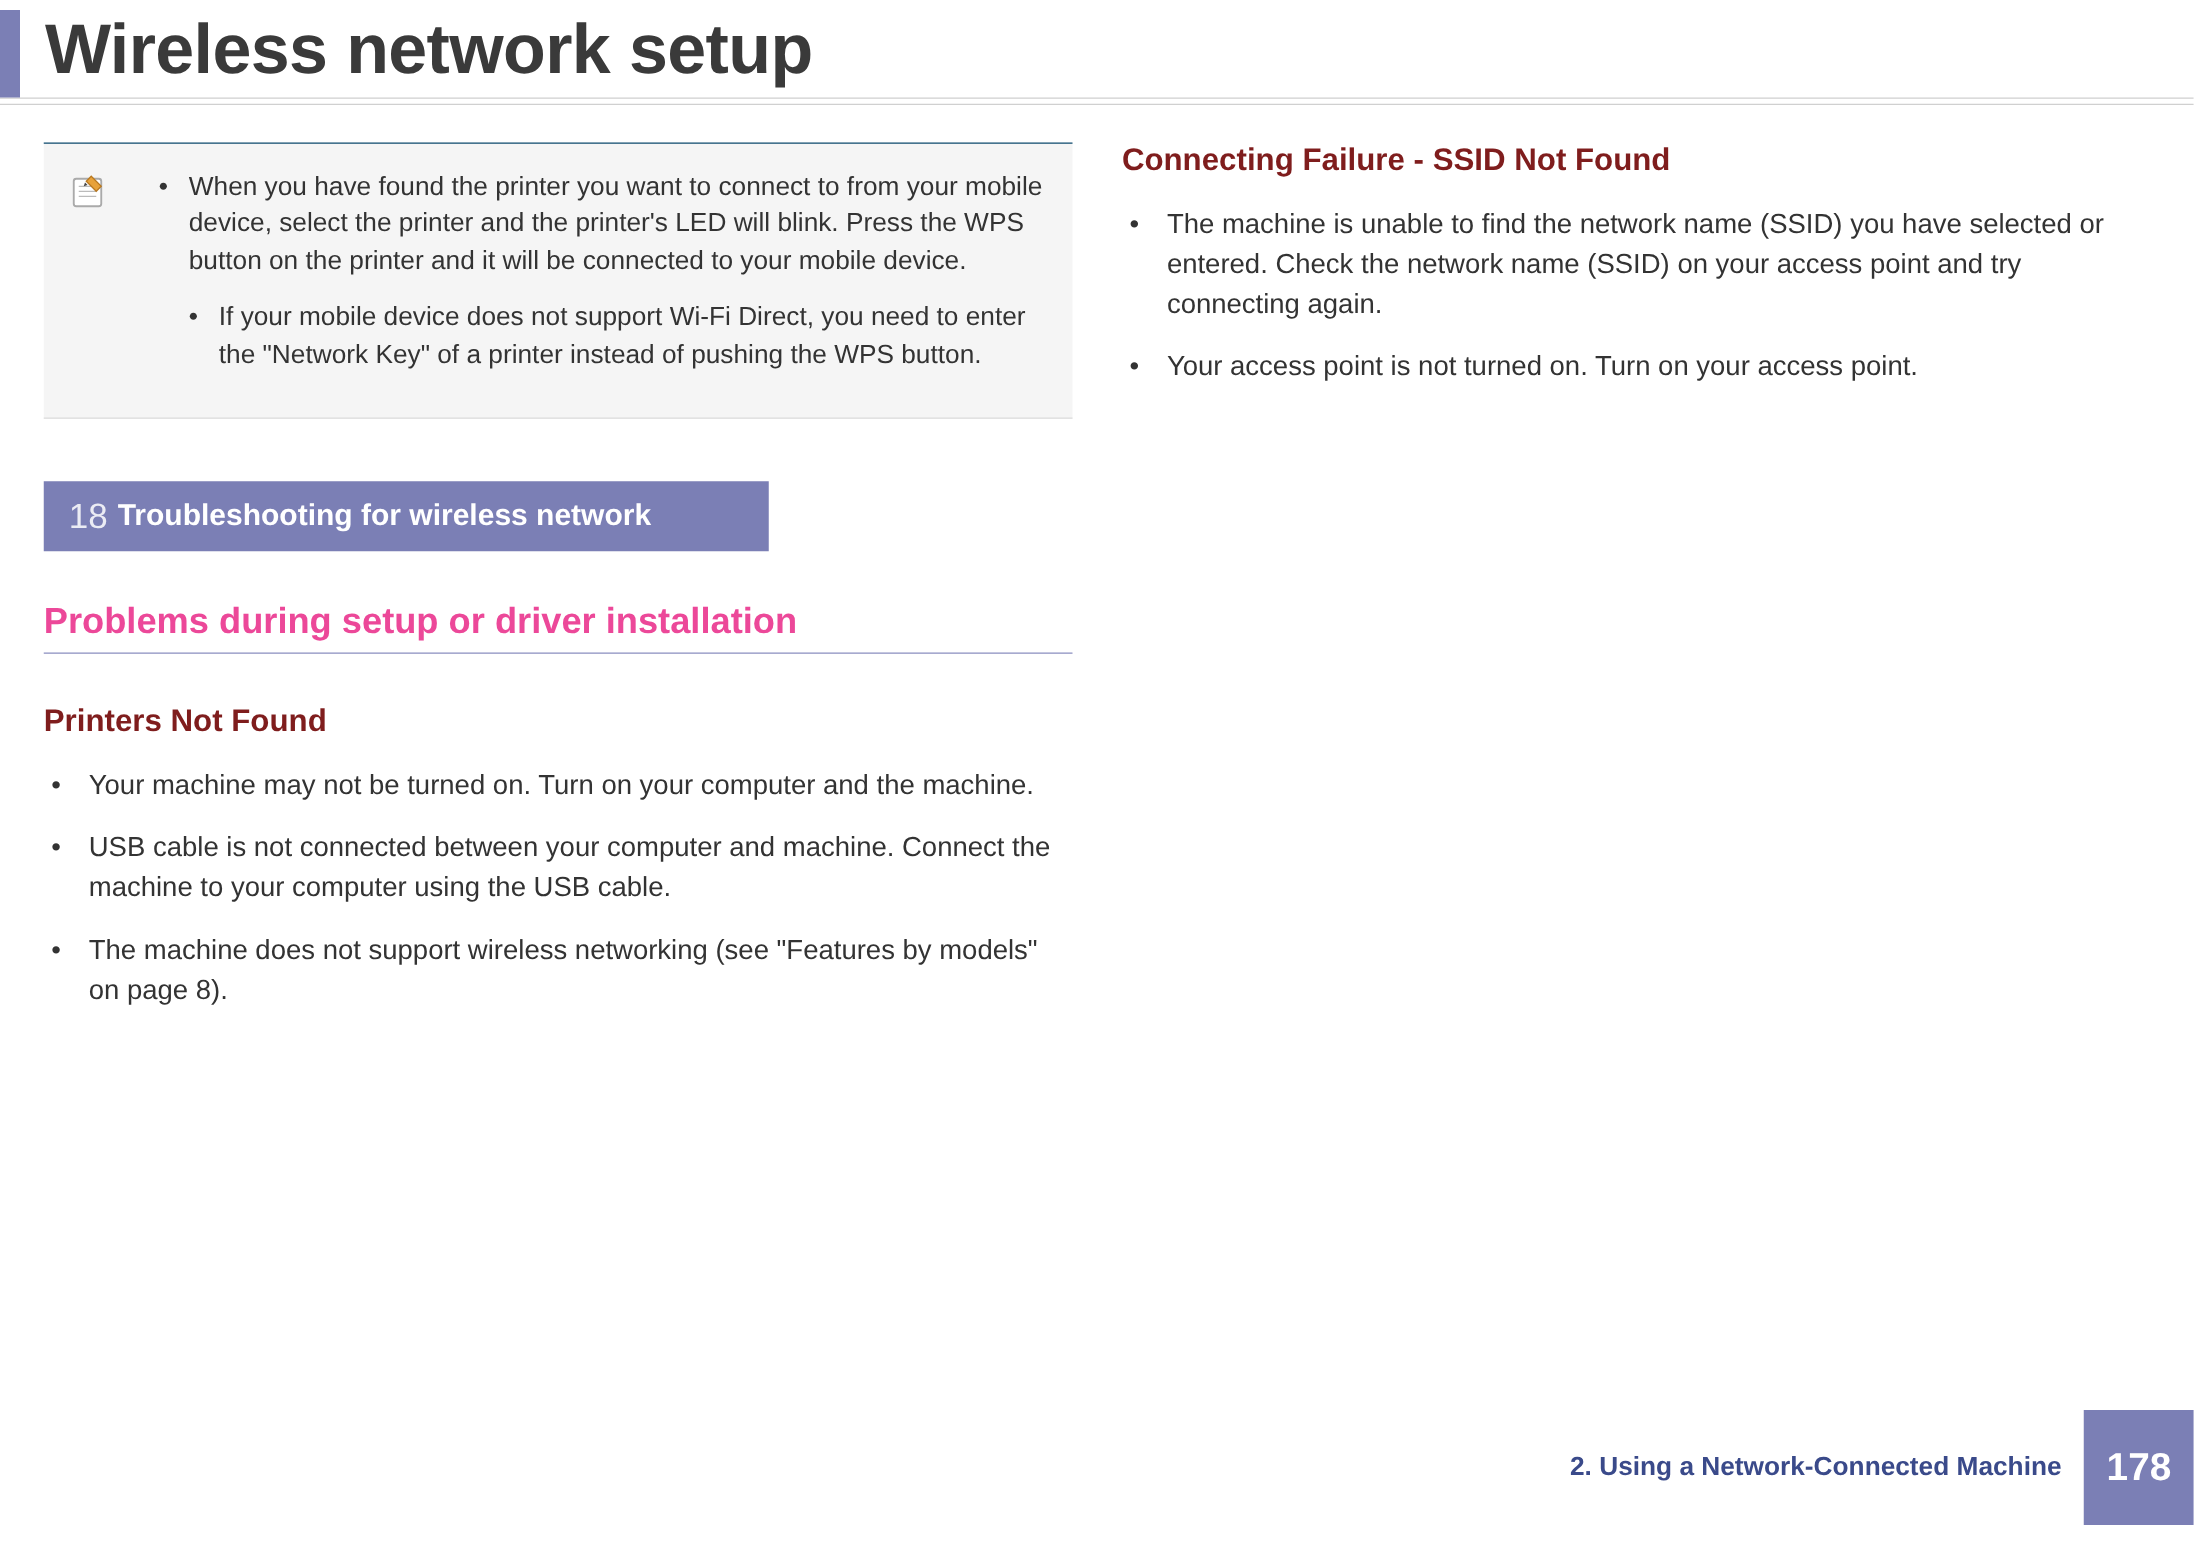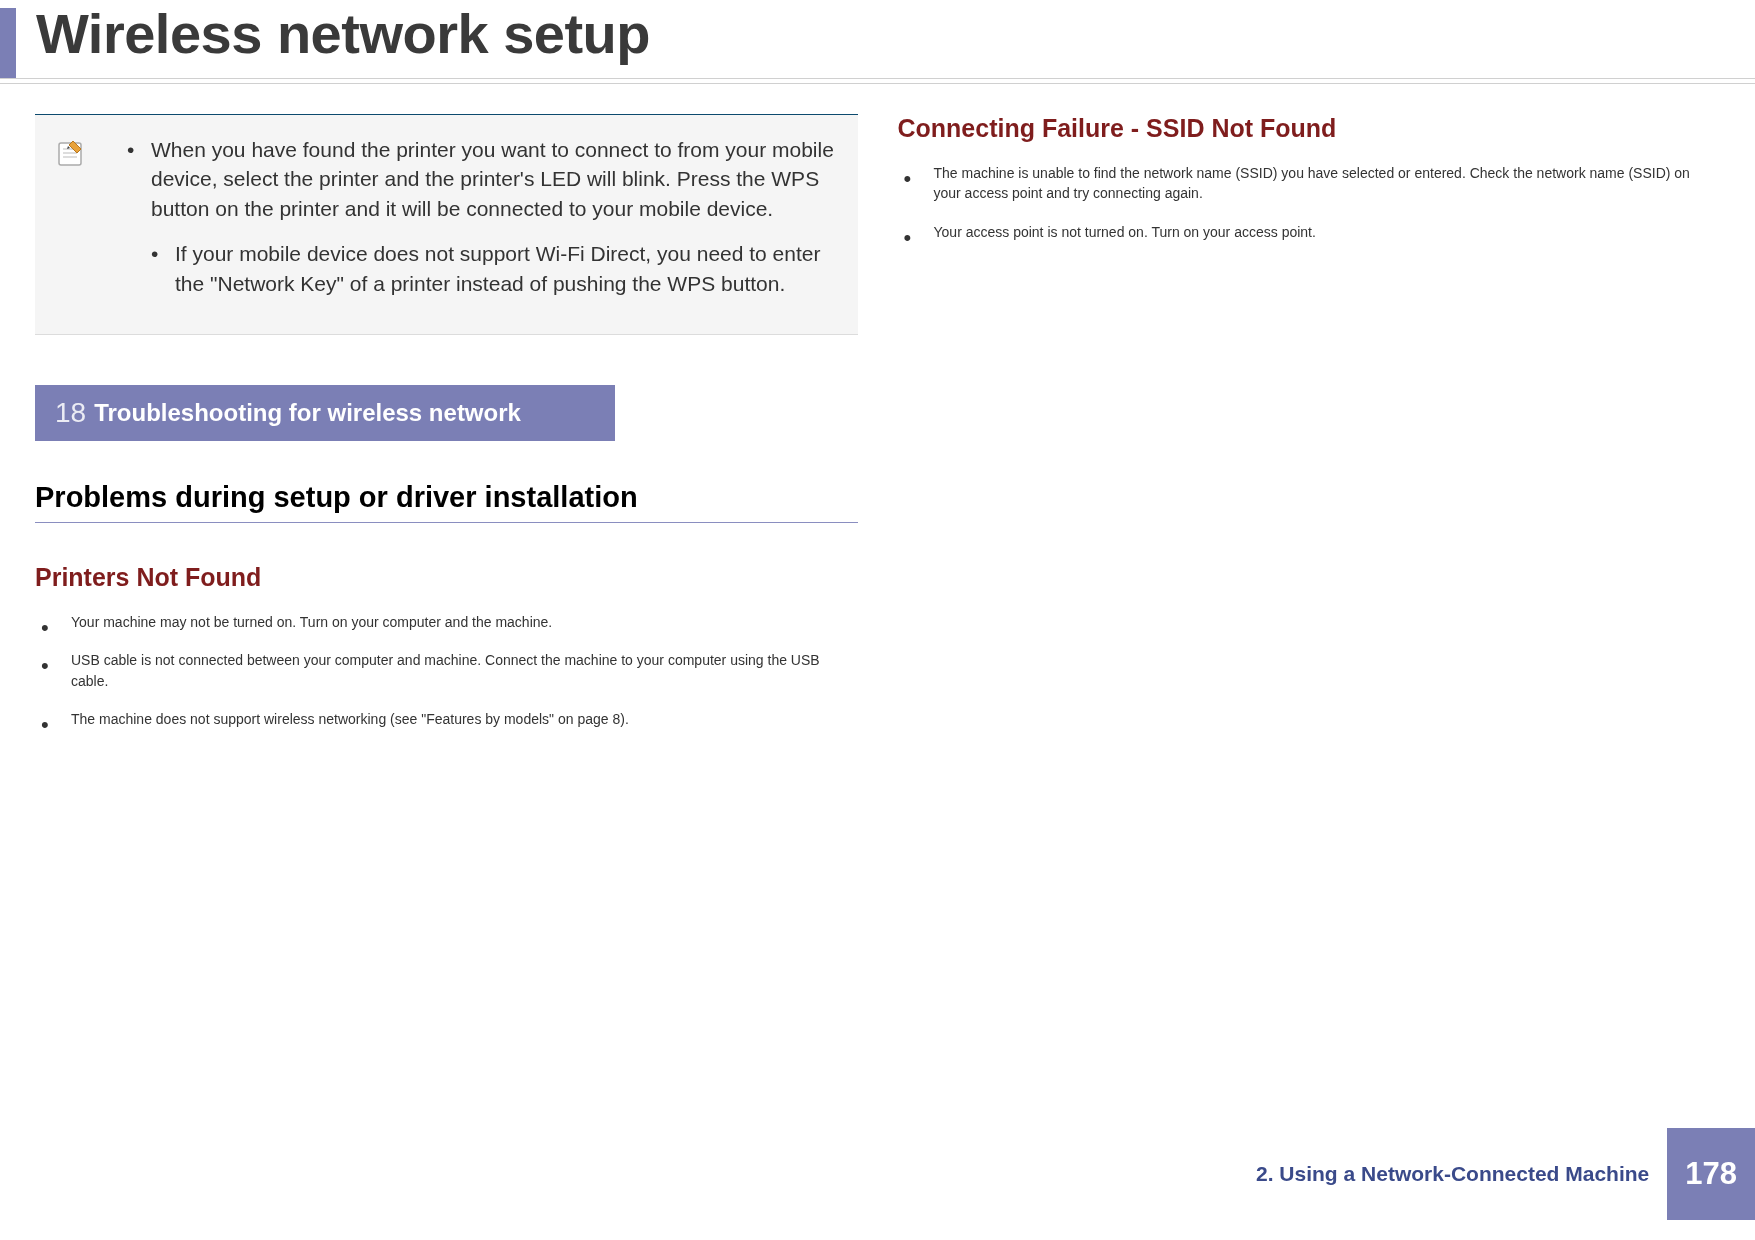--- a/index.html
+++ b/index.html
@@ -11,21 +11,21 @@
       width: 1755px;
       height: 1240px;
       background: #ffffff;
       font-family: -apple-system, "Segoe UI", Arial, sans-serif;
       color: #333333;
       position: relative;
       overflow: hidden;
     }
     .page-title-bar {
       display: flex;
-      align-items: flex-start;
+      align-items: center;
       padding: 0 0 0 0;
       border-bottom: 1px solid #d0d0d0;
       margin-bottom: 0;
       position: relative;
     }
     .title-accent {
       width: 16px;
       height: 70px;
       background: #7b7fb5;
       margin-right: 20px;
@@ -118,41 +118,41 @@
     }
     .section-tag-number {
       font-size: 28px;
       font-weight: 400;
       margin-right: 8px;
       opacity: 0.85;
     }
     .subsection-heading {
       font-size: 29px;
       font-weight: 700;
-      color: #000000;
+      color: #ec4899;
       border-bottom: 1px solid #8a8ec0;
       padding-bottom: 8px;
       margin-bottom: 40px;
     }
     .topic-heading {
       font-size: 25px;
       font-weight: 700;
       color: #7f1d1d;
       margin-bottom: 20px;
     }
     .bullet-list {
       list-style: none;
       padding: 0;
       margin: 0;
     }
     .bullet-list li {
       position: relative;
       padding-left: 36px;
       margin-bottom: 18px;
-      font-size: 14px;
+      font-size: 22px;
       line-height: 1.45;
       color: #333333;
     }
     .bullet-list li::before {
       content: "•";
       position: absolute;
       left: 6px;
       top: 0;
       font-size: 22px;
       color: #333333;

